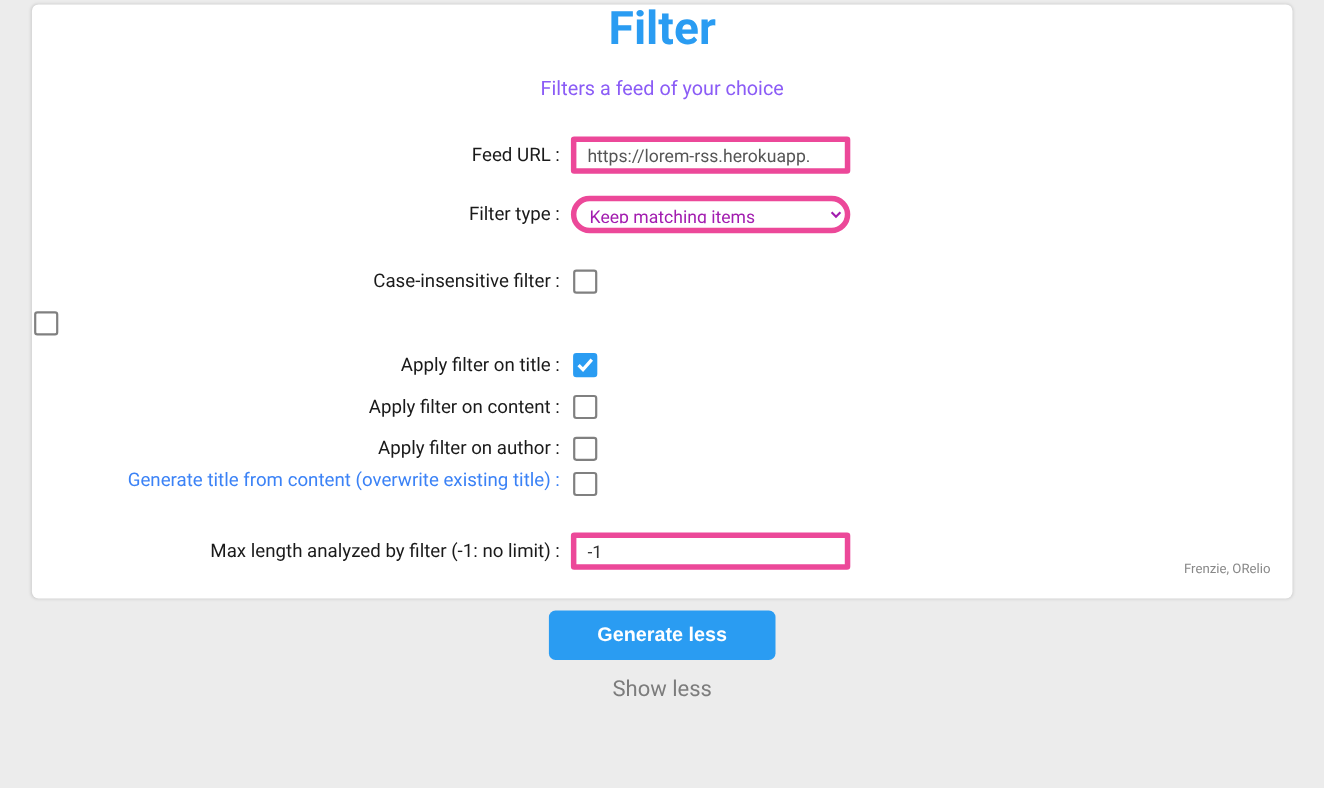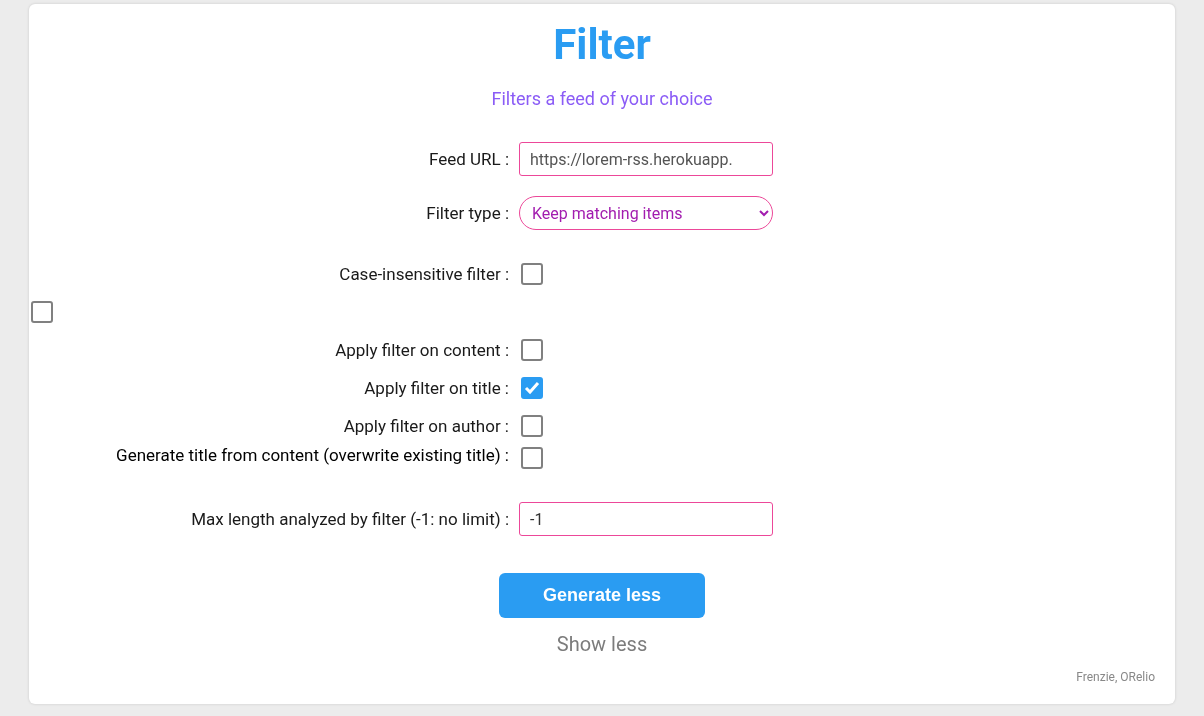--- a/index.html
+++ b/index.html
@@ -14,25 +14,24 @@
     width: 1204px;
     height: 716px;
     position: relative;
     background: #ececec;
   }
   .card {
     position: absolute;
     left: 29px;
     top: 4px;
     width: 1146px;
-    height: 700px;
+    height: 540px;
     background: #fff;
     border-radius: 6px;
     box-shadow: 0 0 3px rgba(0,0,0,.15);
-    padding-top: 18px;
   }
   .title {
     text-align: center;
     font-size: 42px;
     font-weight: 700;
     color: #2a9cf2;
     margin: 0;
     line-height: 1.1;
   }
   .subtitle {
@@ -58,32 +57,32 @@
     padding-right: 10px;
     font-size: 17px;
     color: #1a1a1a;
     line-height: 1.25;
   }
   .label-tall {
     width: 490px;
     text-align: right;
     padding-right: 10px;
     font-size: 17px;
-    color: #000000;
+    color: #3b82f6;
     line-height: 1.25;
   }
   .control {
     width: 265px;
     display: flex;
     align-items: center;
   }
   input[type="text"], input[type="number"], select {
     width: 254px;
     height: 34px;
-    border: 1px solid #ec4899;
+    border: 5px solid #ec4899;
     border-radius: 3px;
     padding: 4px 10px;
     font-size: 16px;
     font-family: inherit;
     color: #555;
     background: #fff;
   }
   input[type="text"]::placeholder { color: #777; }
   select {
     padding: 4px 8px;
@@ -194,40 +193,40 @@
 
       <div class="row row-short">
         <div class="control">
           <span class="checkbox">
             
           </span>
         </div>
       </div>
 
       <div class="row row-short">
-        <div class="label">Apply filter on content :</div>
-        <div class="control">
-          <span class="checkbox">
-            
-          </span>
-        </div>
-      </div>
-
-      <div class="row row-short">
         <div class="label">Apply filter on title :</div>
         <div class="control">
           <span class="checkbox checked">
             <svg viewBox="0 0 16 16">
                 <path d="M2 8 L6 12 L14 3"></path>
               </svg>
           </span>
         </div>
       </div>
 
       <div class="row row-short">
+        <div class="label">Apply filter on content :</div>
+        <div class="control">
+          <span class="checkbox">
+            
+          </span>
+        </div>
+      </div>
+
+      <div class="row row-short">
         <div class="label">Apply filter on author :</div>
         <div class="control">
           <span class="checkbox">
             
           </span>
         </div>
       </div>
 
       <div class="row row-tall">
         <div class="label-tall">Generate title from content (overwrite existing title) :</div>

